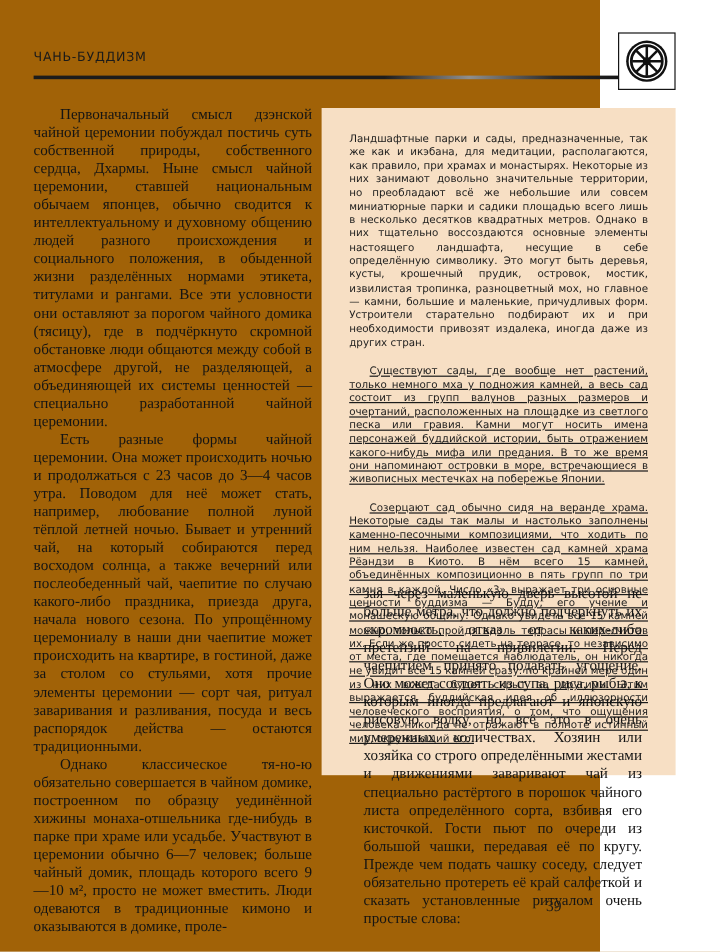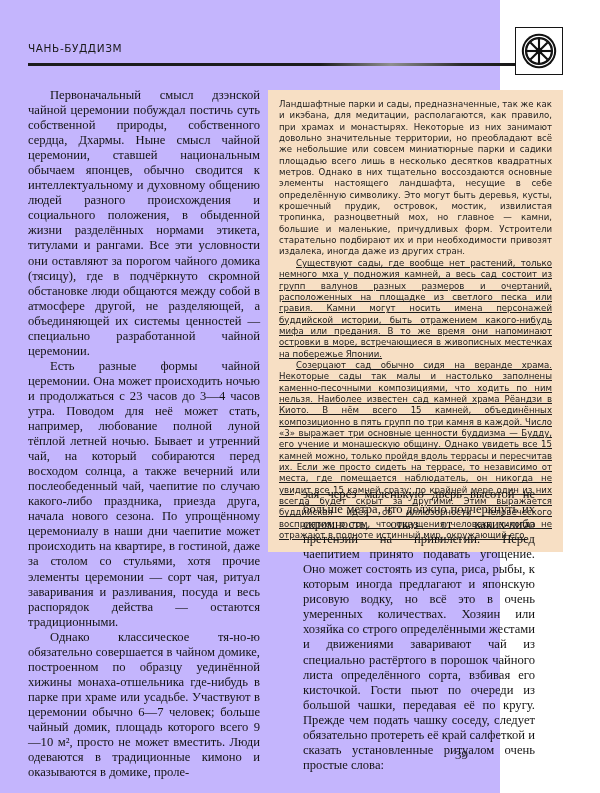--- a/index.html
+++ b/index.html
@@ -12,21 +12,21 @@
     height: 793px;
     font-family: "Liberation Serif", serif;
     position: relative;
     overflow: hidden;
   }
   .page {
     position: absolute;
     left: 0; top: 0;
     width: 500px;
     height: 793px;
-    background: #c4b5fd;
+    background: #a16207;
   }
 
   
   .runhead {
     position: absolute;
     left: 28px;
     top: 42px;
     width: 510px;
     height: 34px;
   }
@@ -121,21 +121,21 @@
   }
   .sidebar-body {
     font-family: "DejaVu Sans", sans-serif;
     font-size: 8.6px;
     line-height: 11.35px;
     color: #1b1b1b;
     text-align: justify;
     text-justify: inter-word;
   }
   .sidebar-body p {
-    margin: 0;
+    margin: 12px;
     text-indent: 0;
   }
   .sidebar-body p.ind {
     text-indent: 17px;
     text-decoration: underline;
   }
 
   
   .folio {
     position: absolute;

